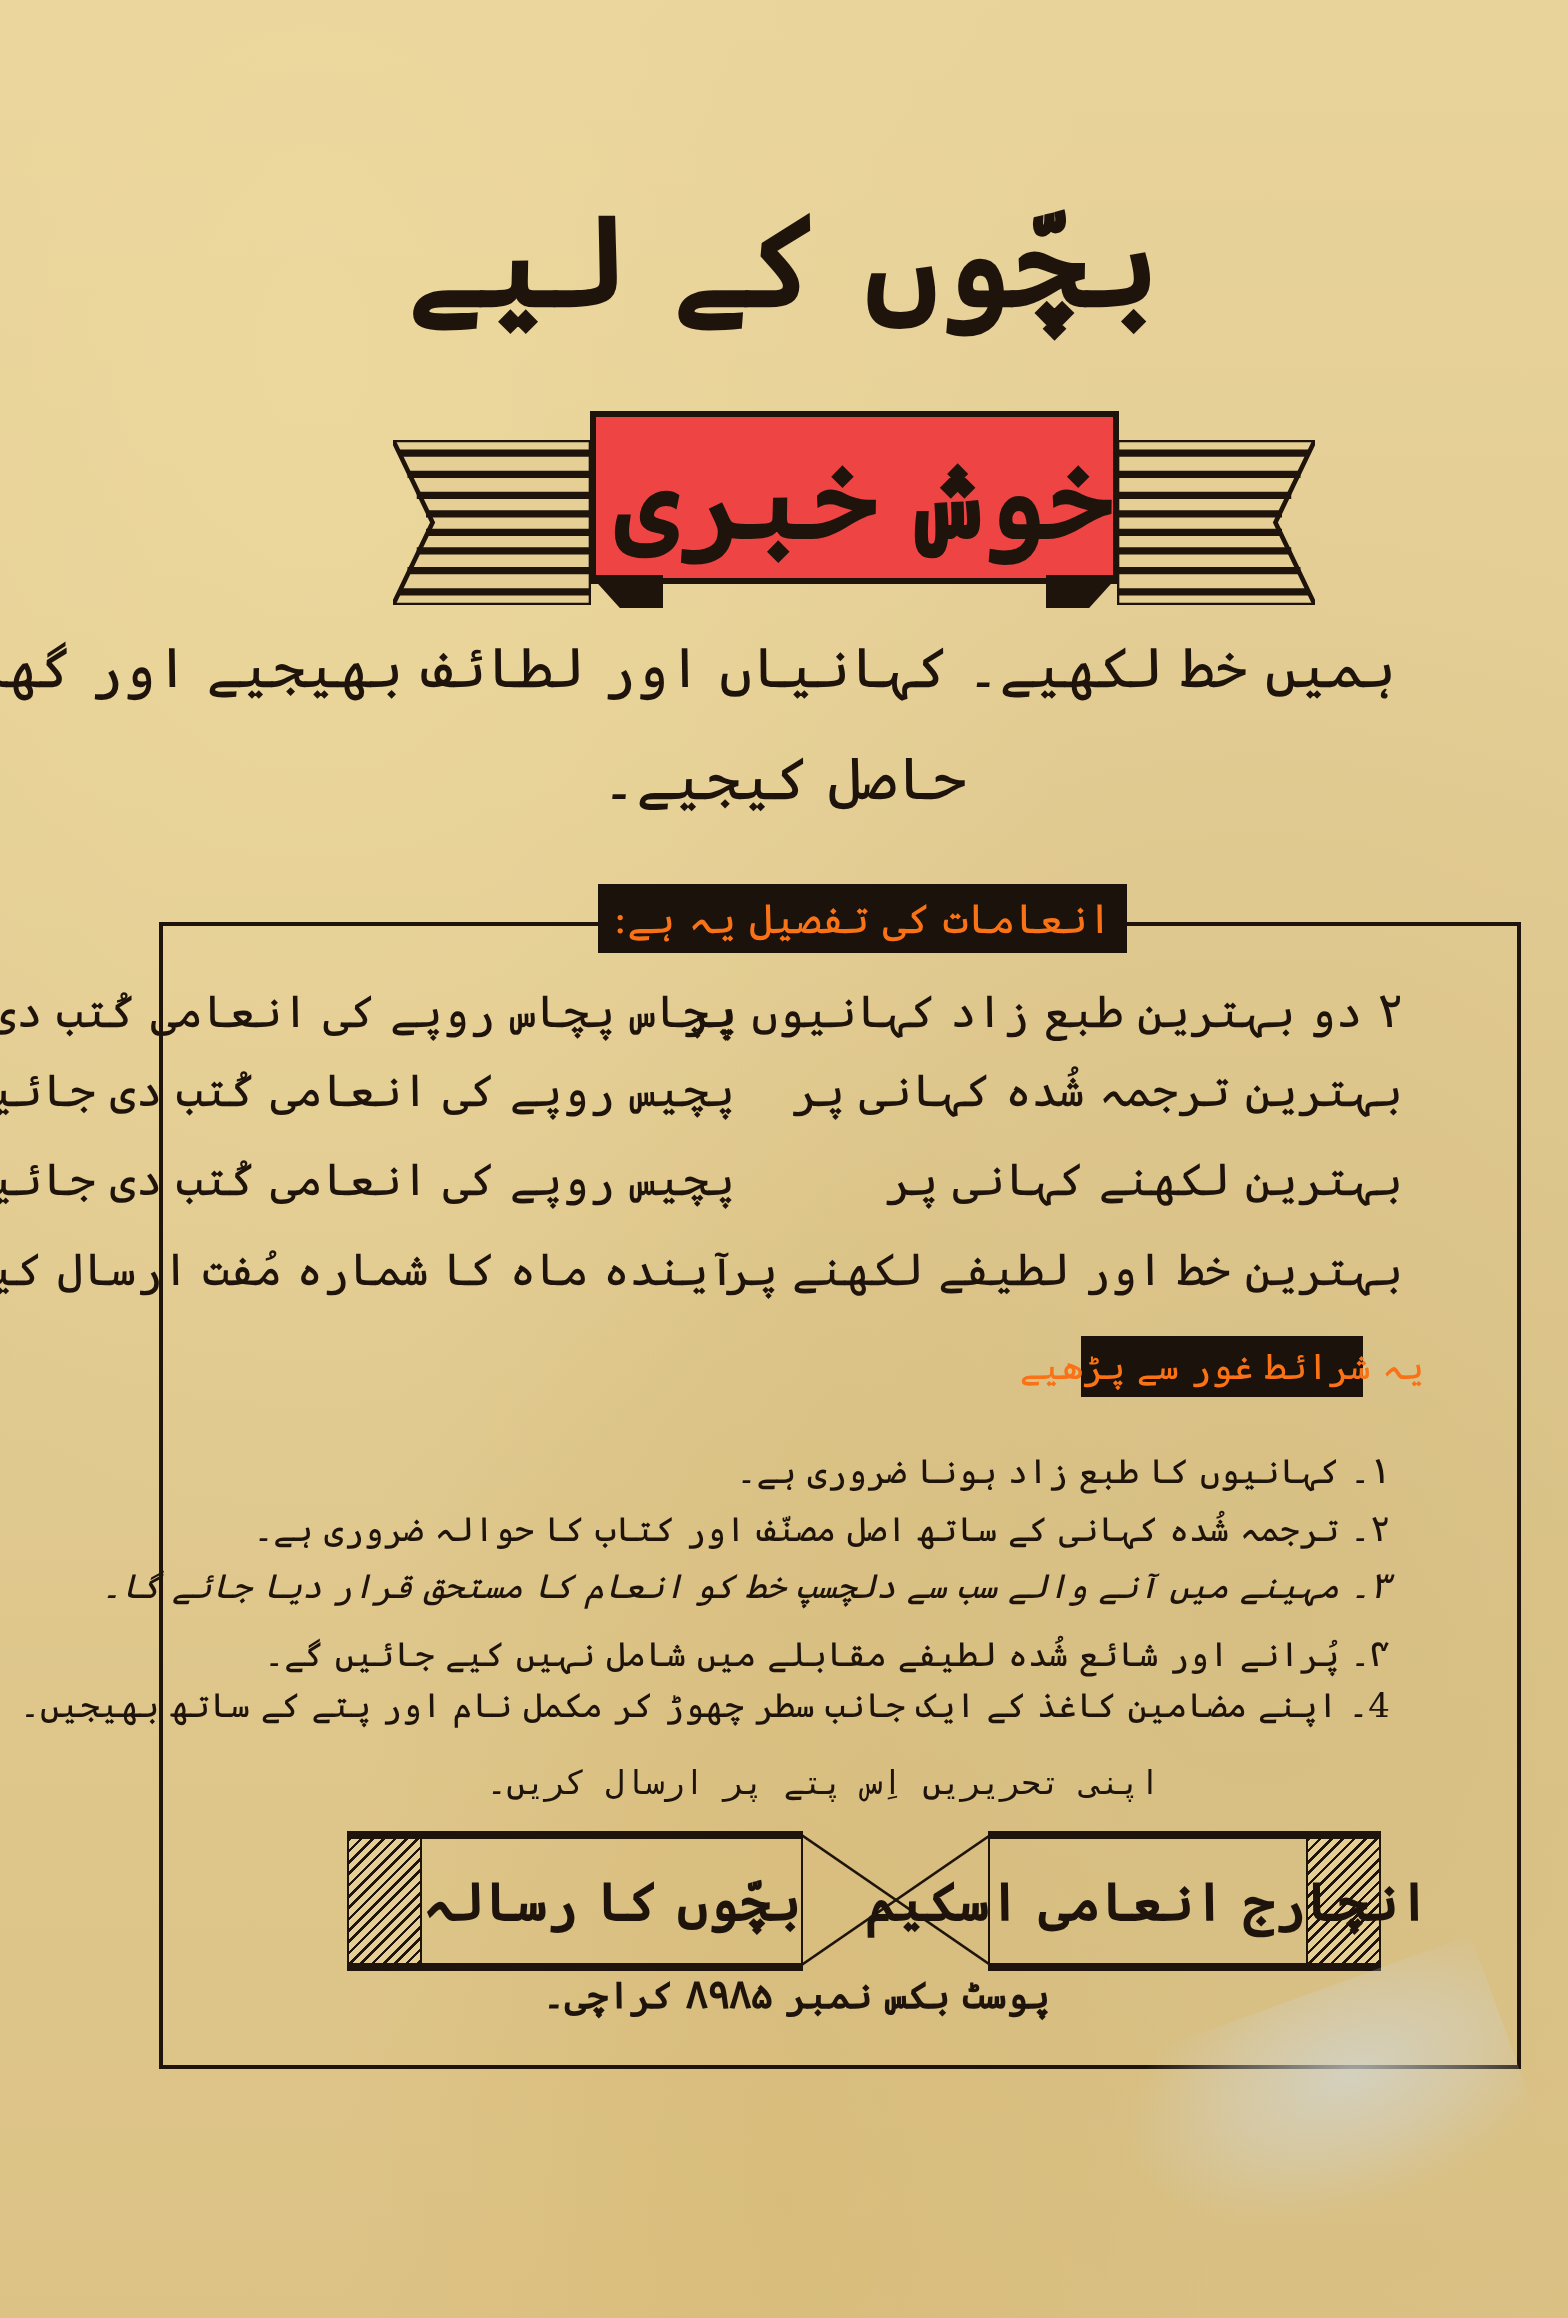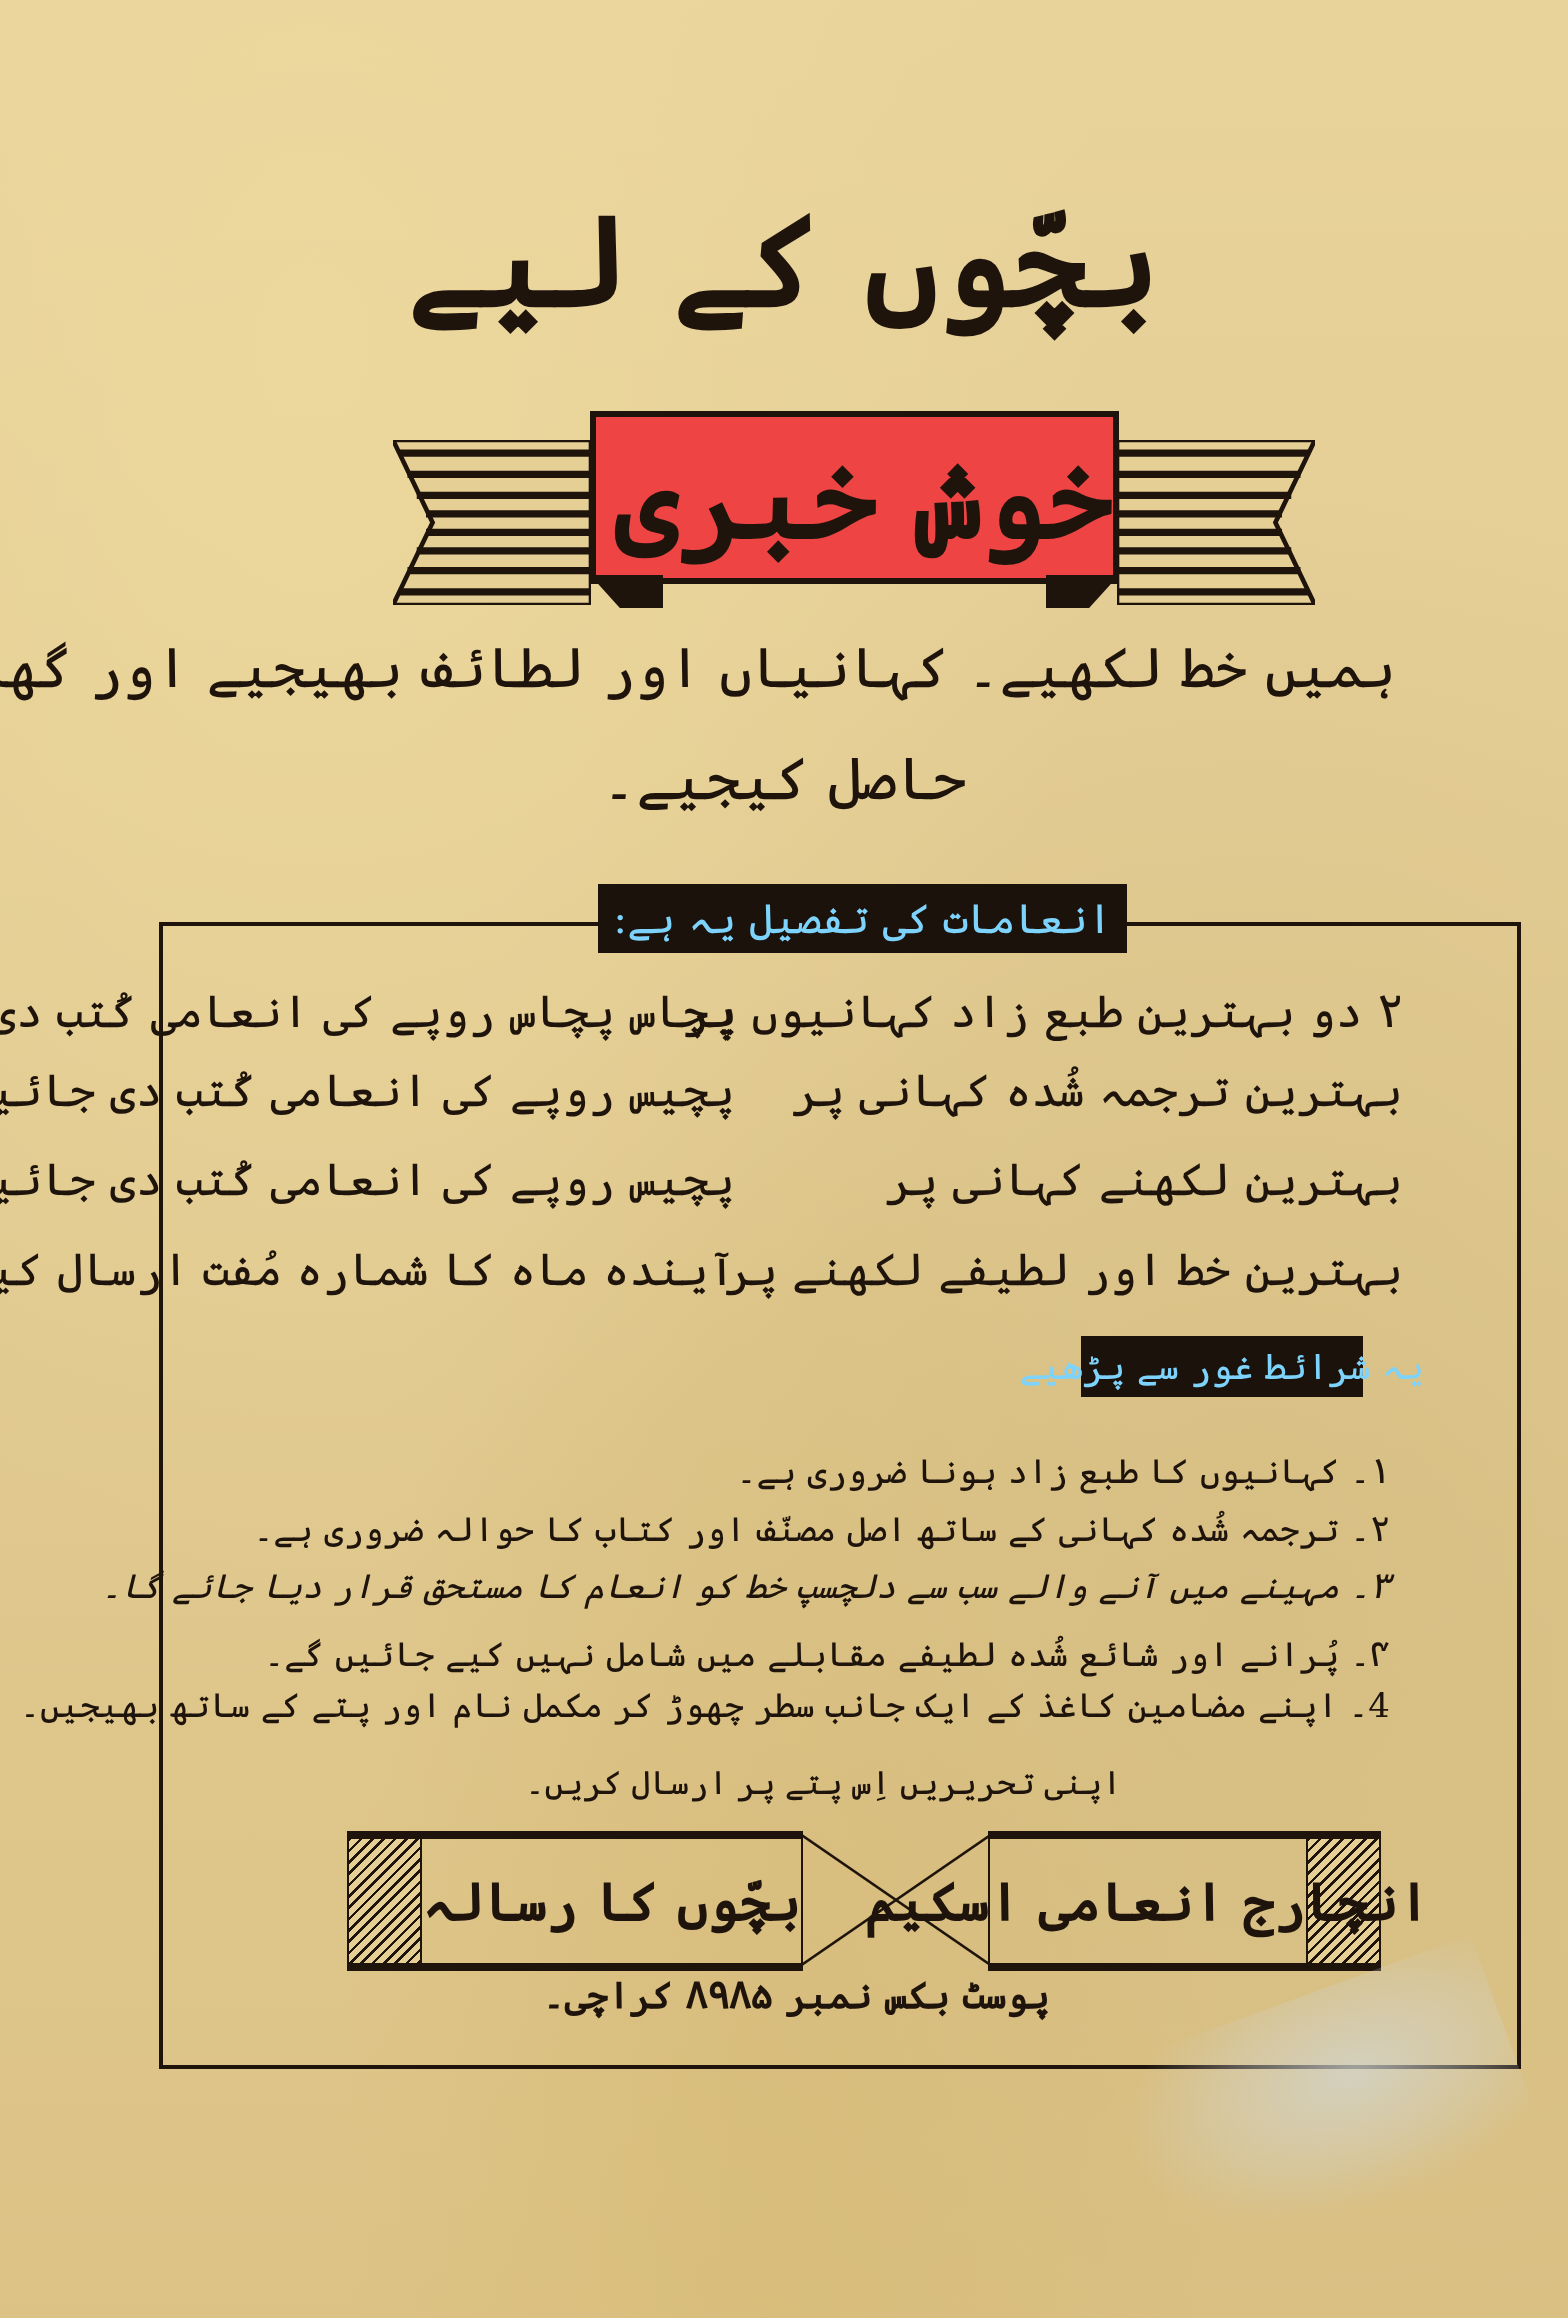--- a/index.html
+++ b/index.html
@@ -60,21 +60,21 @@
       font-size: 59px; text-align: center;
       font-family: "DejaVu Serif", serif;
     }
 
     
     #main-frame {
       left: 159px; top: 922px; width: 1362px; height: 1147px;
       border: 4.6px solid #1e140c; box-sizing: border-box;
     }
     .black-label {
-      position: absolute; background: #1a120b; color: #7dd3fc;
+      position: absolute; background: #1a120b; color: #f97316;
       display: flex; align-items: center; justify-content: center;
       font-family: "DejaVu Serif", serif; white-space: nowrap;
     }
     #prizes-heading {
       left: 598px; top: 884px; width: 529px; height: 69px;
       font-size: 41px;
     }
     #conditions-heading {
       left: 1081px; top: 1336px; width: 282px; height: 61px;
       font-size: 36px;
@@ -87,21 +87,21 @@
     .prize-val { right: 833px; width: 568px; text-align: right; }
 
     
     .cond {
       position: absolute; right: 178px; font-size: 34px; white-space: nowrap;
       font-family: "DejaVu Serif", serif;
     }
 
     #send-line {
       left: 0; right: 0; top: 1763px; text-align: center;
-      font-size: 33px; font-family: Liberation Sans, sans-serif;
+      font-size: 33px; font-family: Liberation Mono, monospace;
       padding-left: 79px;
     }
 
     
     .addr-box {
       position: absolute; top: 1831px; height: 140px;
       border-top: 8px solid #1e140c; border-bottom: 8px solid #1e140c;
       box-sizing: border-box;
     }
     #addr-right { left: 988px; width: 393px; border-left: 2.6px solid #1e140c; border-right: 2.6px solid #1e140c; }

